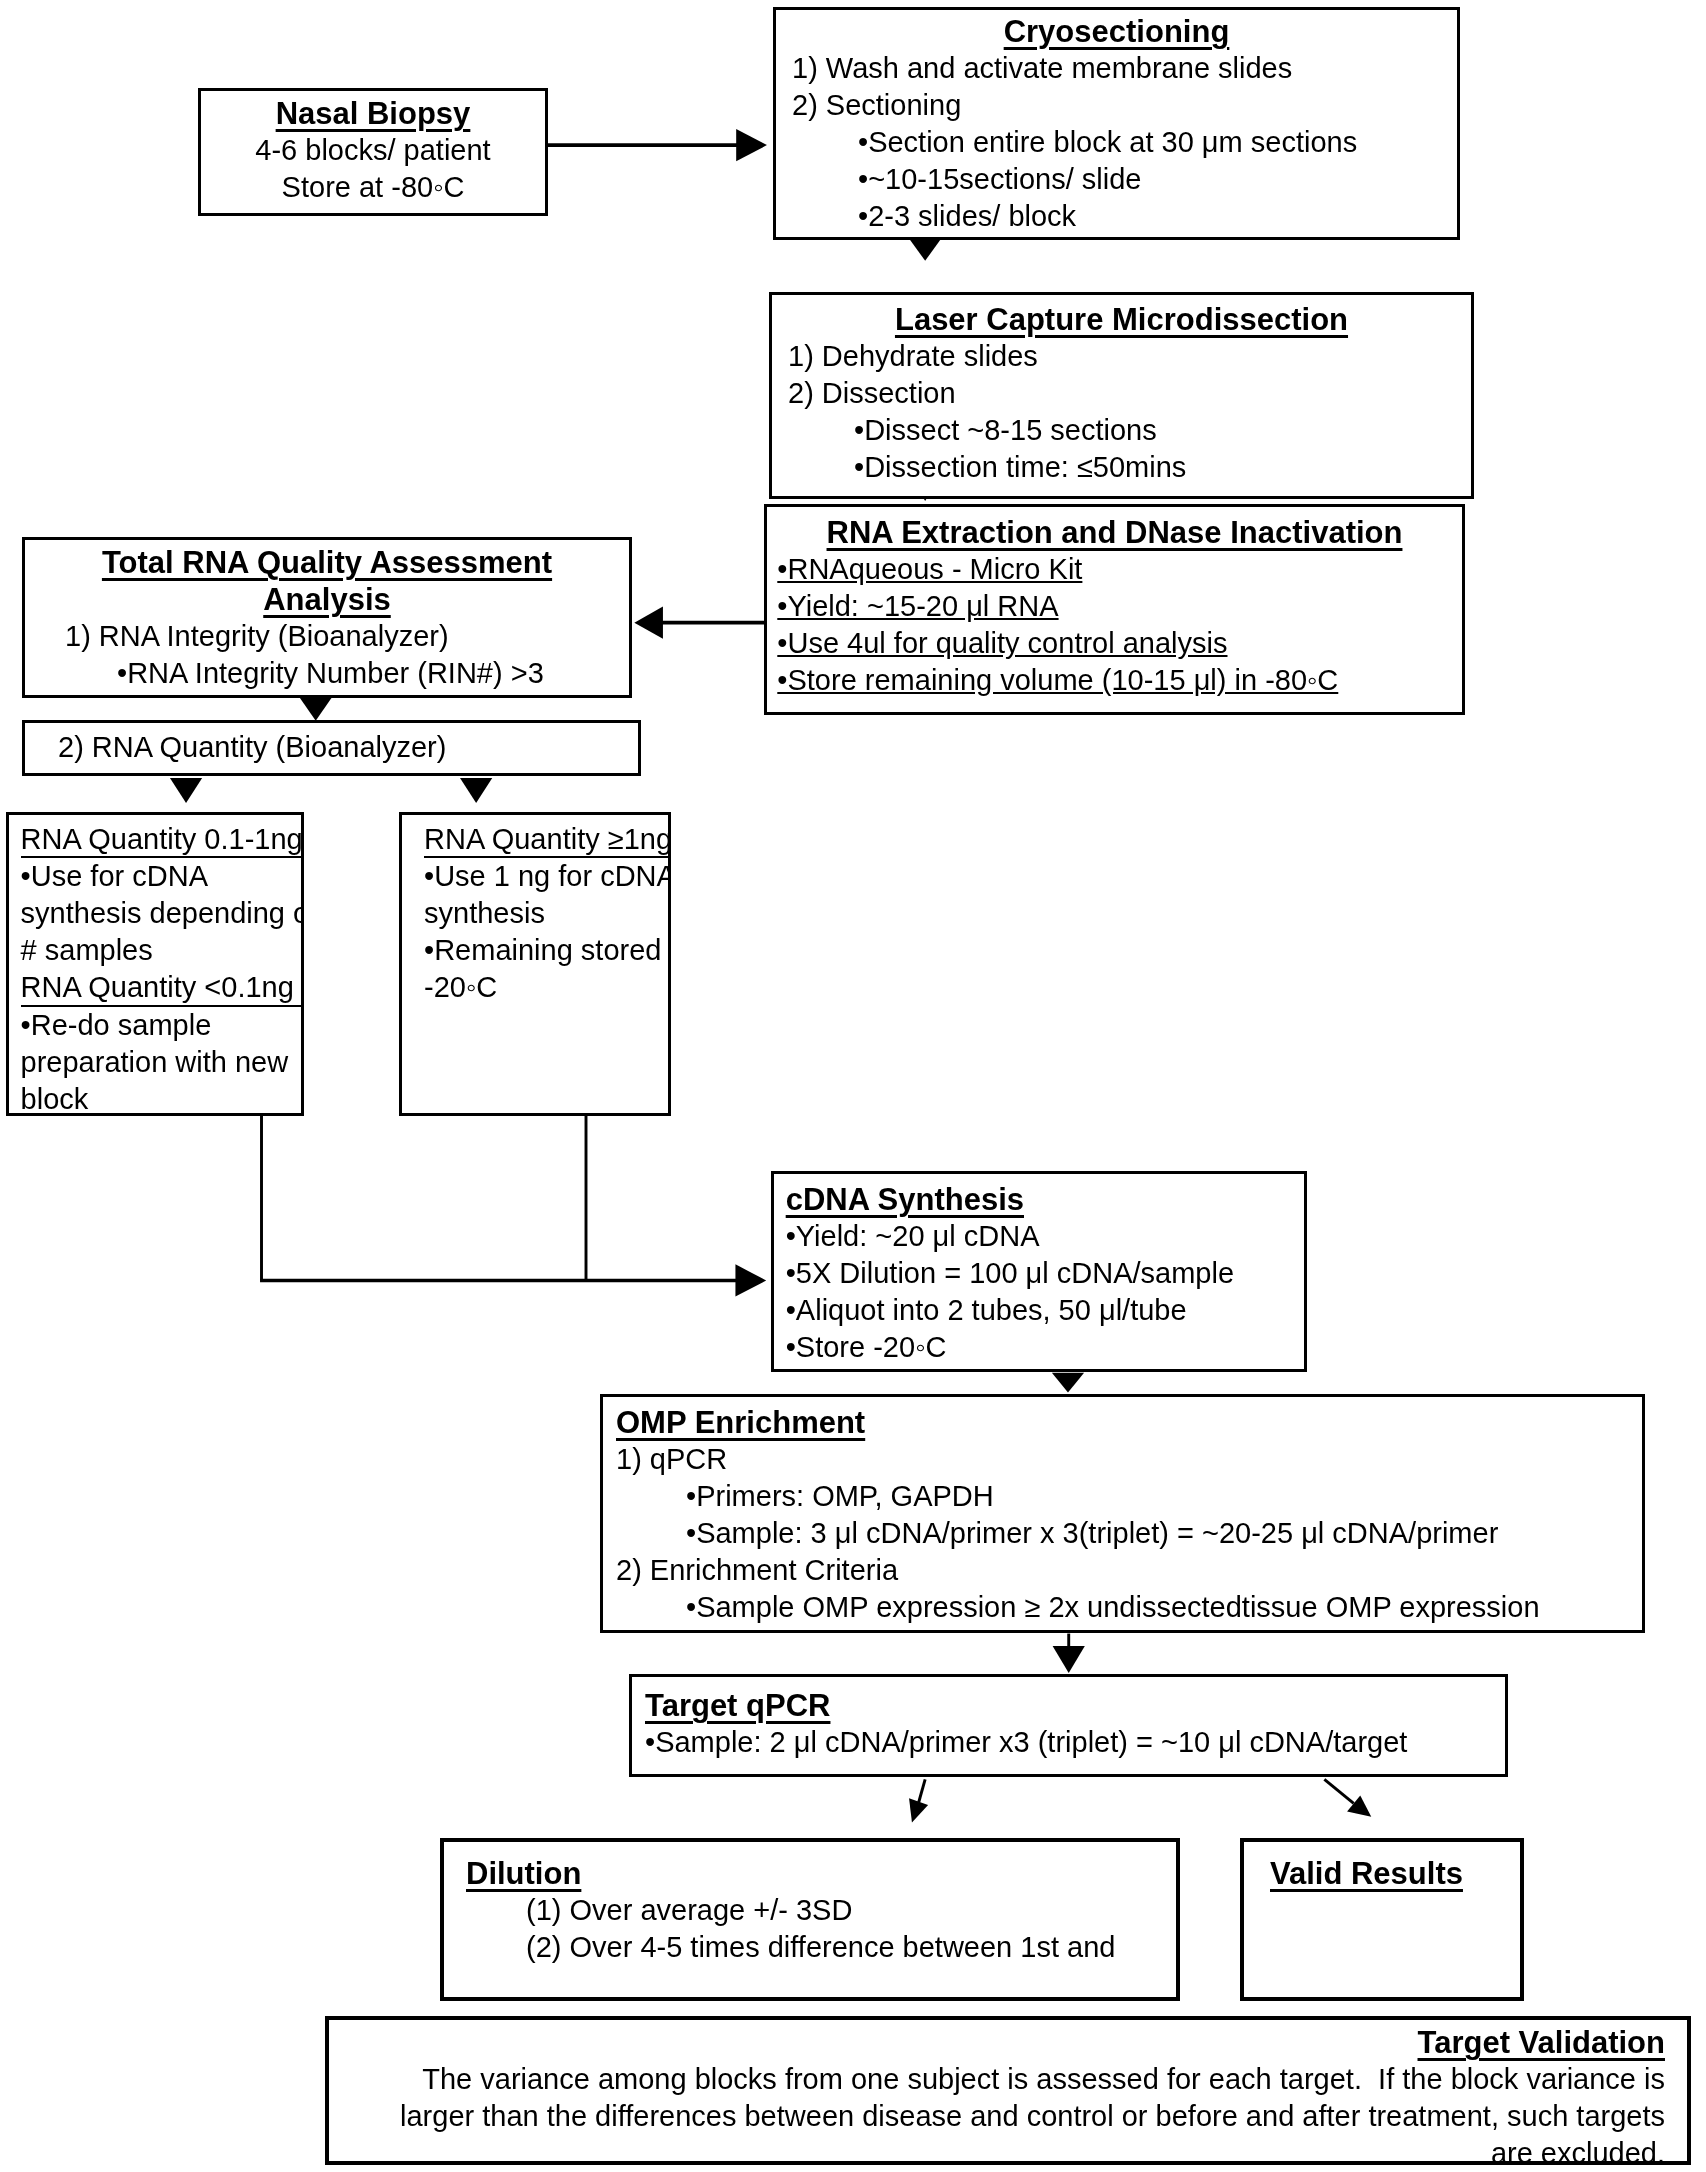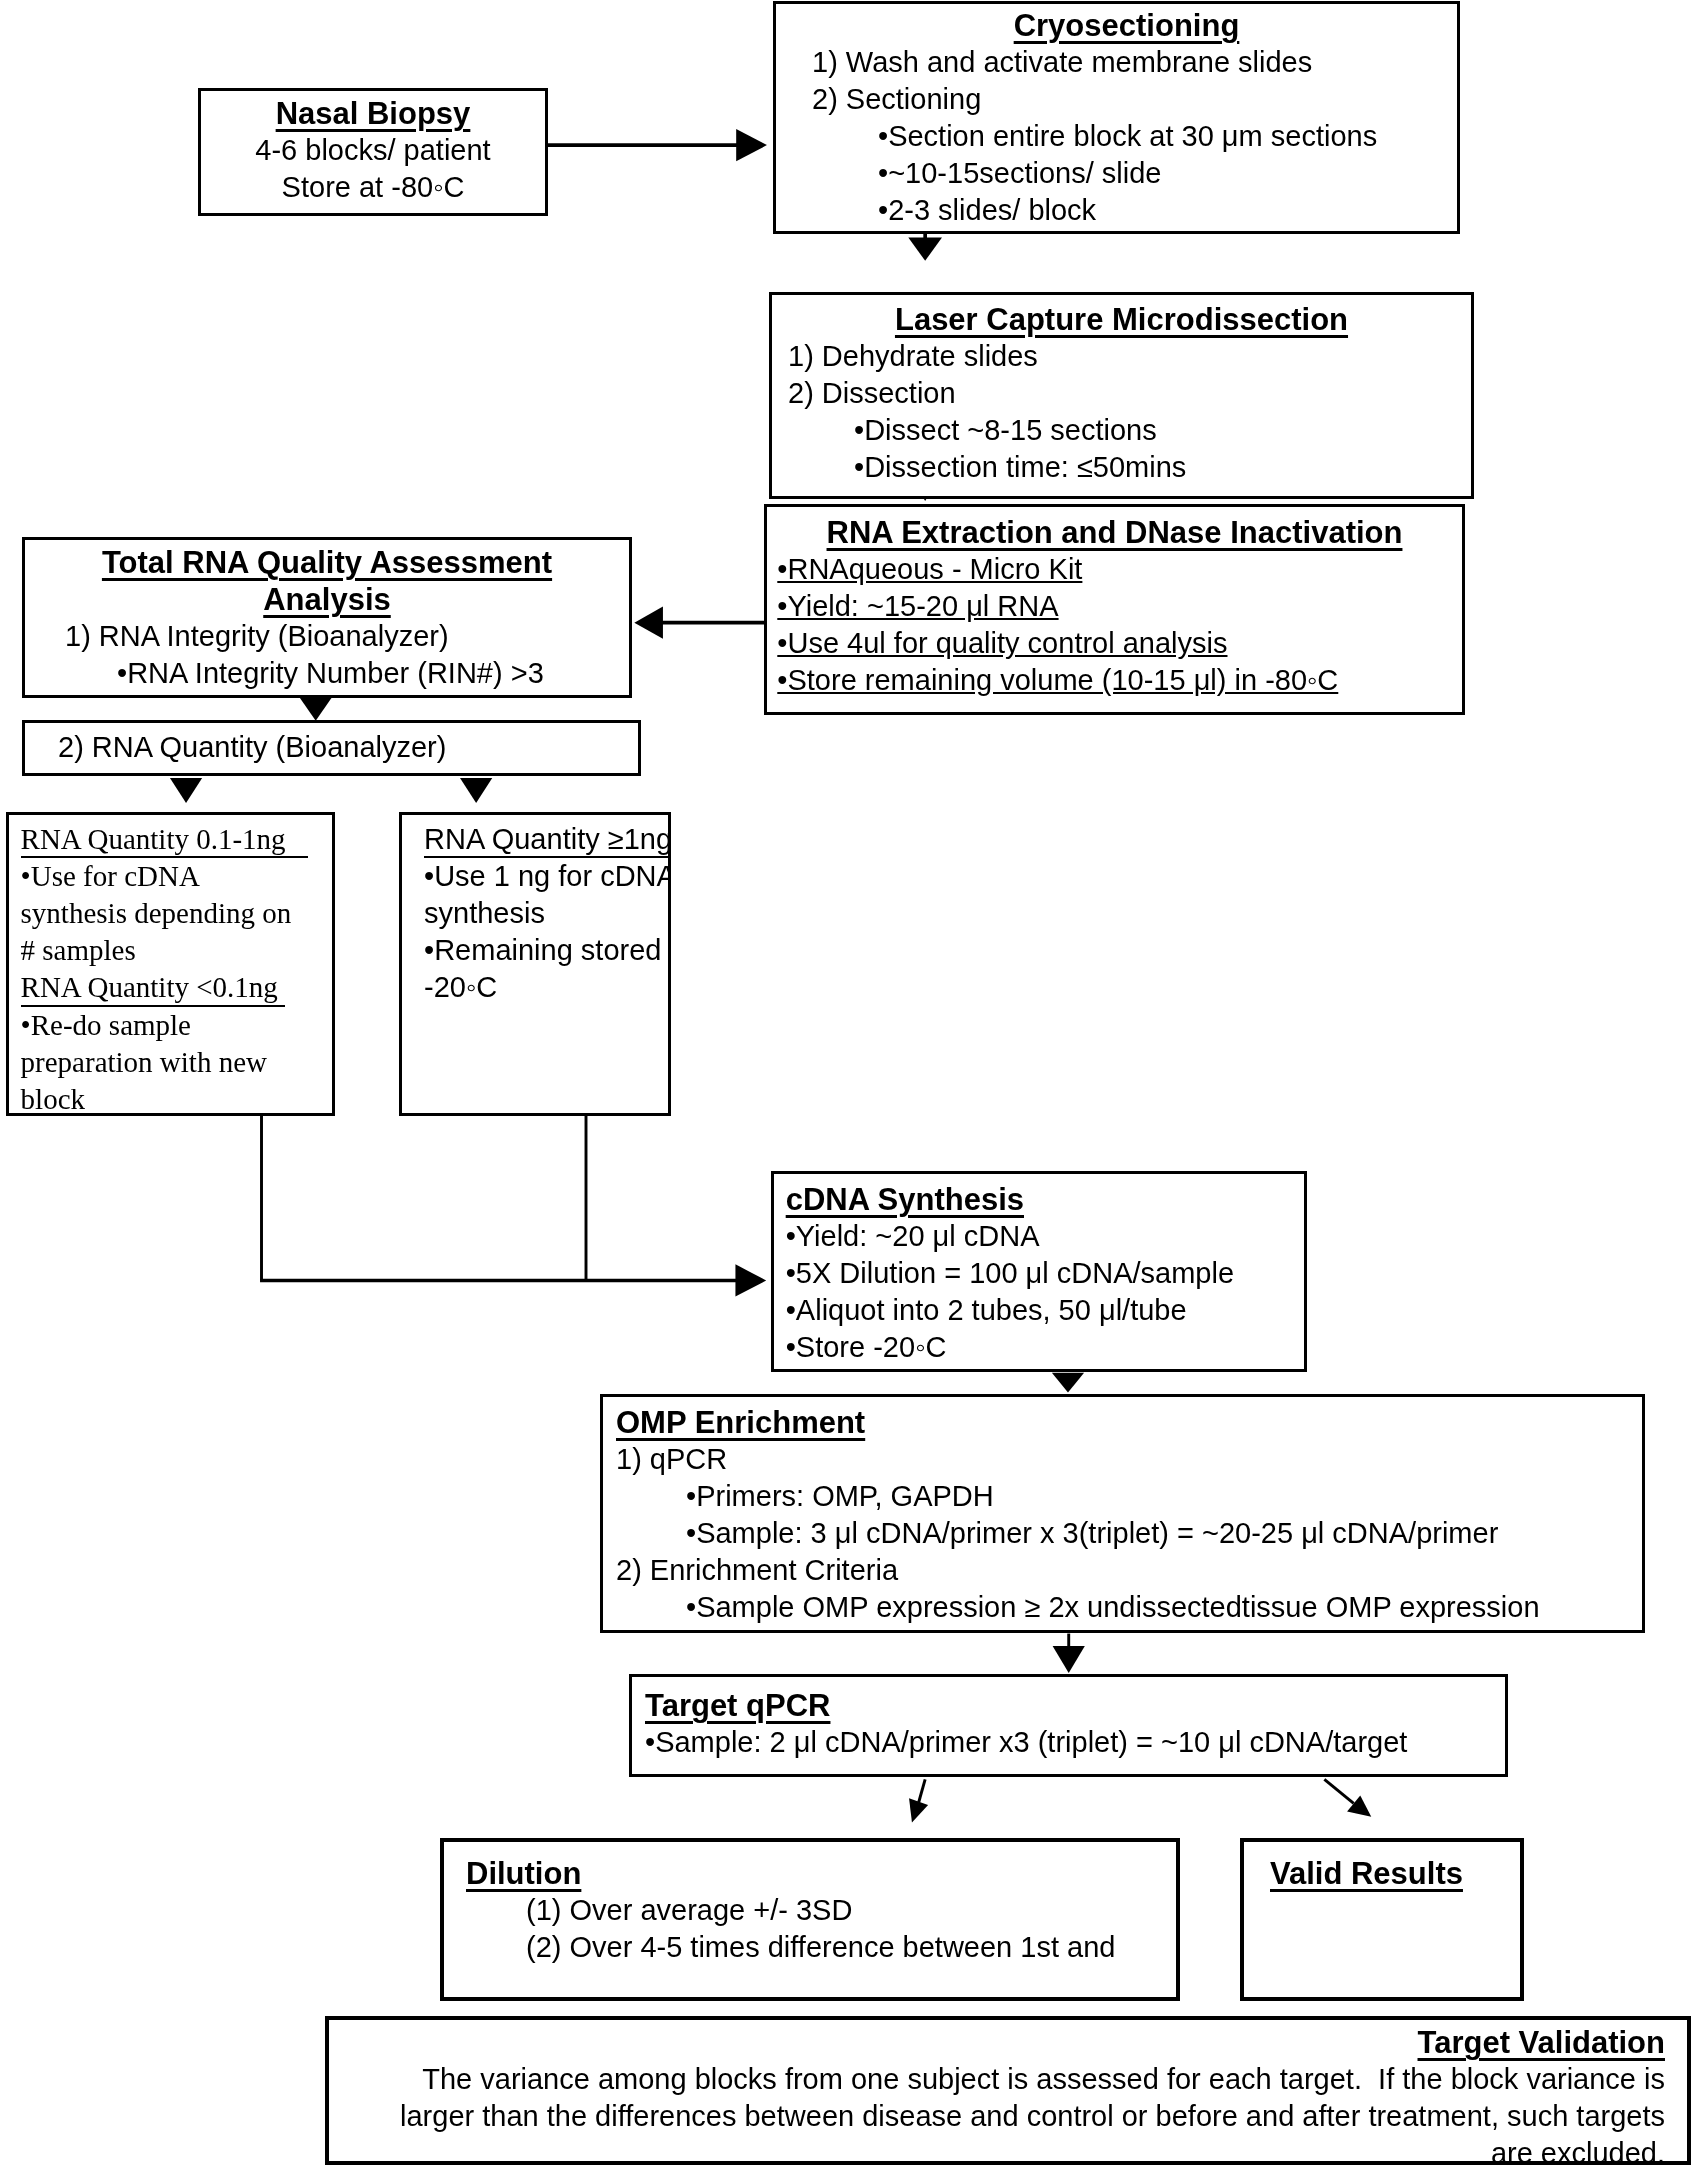--- a/index.html
+++ b/index.html
@@ -45,26 +45,26 @@
     border-bottom:2.9px solid #000;
     padding-bottom:1.5px;
   }
   .pr10{padding-right:7.3px;}
   .pr30{padding-right:22px;}
   .pr60{padding-right:44px;}
   .lh50{line-height:37px;}
   .wrap{white-space:normal;}
   
   #nasal      {left:198px;  top:88px;  width:350px;  height:128px; padding-top:4.4px;}
-  #cryo       {left:773px; top:1px;    width:687px;  height:233px; padding-top:2.9px;padding-left:20px;}
+  #cryo       {left:773px; top:7px;    width:687px;  height:233px; padding-top:2.9px;}
   #lcm        {left:769px; top:262px;  width:705px;  height:207px; padding-top:5.9px;margin-top:30px;}
   #rnaext     {left:764px; top:504px;  width:701px;  height:211px; padding-top:7.3px;}
   #totalrna   {left:22px;   top:537px;  width:610px;  height:161px; padding-top:4.4px;}
   #step       {left:22px;   top:720px;  width:619px;  height:56px;  padding:5.9px 14.7px 0 33px;}
-  #lowbox     {left:5.9px;    top:812px; width:329px;  height:304px; padding:5.9px 7.3px 0 11.7px;font-family:Liberation Serif, serif;}
+  #lowbox     {left:5.9px;    top:812px; width:298px;  height:304px; padding:5.9px 7.3px 0 11.7px;}
   #highbox    {left:399px;  top:812px; width:272px;  height:304px; padding:5.9px 7.3px 0 22px;}
   #cdna       {left:771px; top:1171px; width:536px;  height:201px; padding:7.3px 0 0 11.7px;}
   #omp        {left:600px;  top:1394px; width:1045px; height:239px; padding:7.3px 0 0 13px;}
   #target     {left:629px;  top:1674px; width:879px; height:103px; padding:10.3px 0 0 13px;}
   #outliers   {left:440px;  top:1838px; width:740px; height:163px; padding:13px 0 0 22px;}
   #valid      {left:1240px; top:1838px; width:284px;  height:163px; padding:13px 0 0 26px;}
   #validation {left:325px;  top:2016px; width:1366px; height:149px; padding:4.4px 22px 0 28px;text-align:right;}
 </style>
 </head>
 <body>

